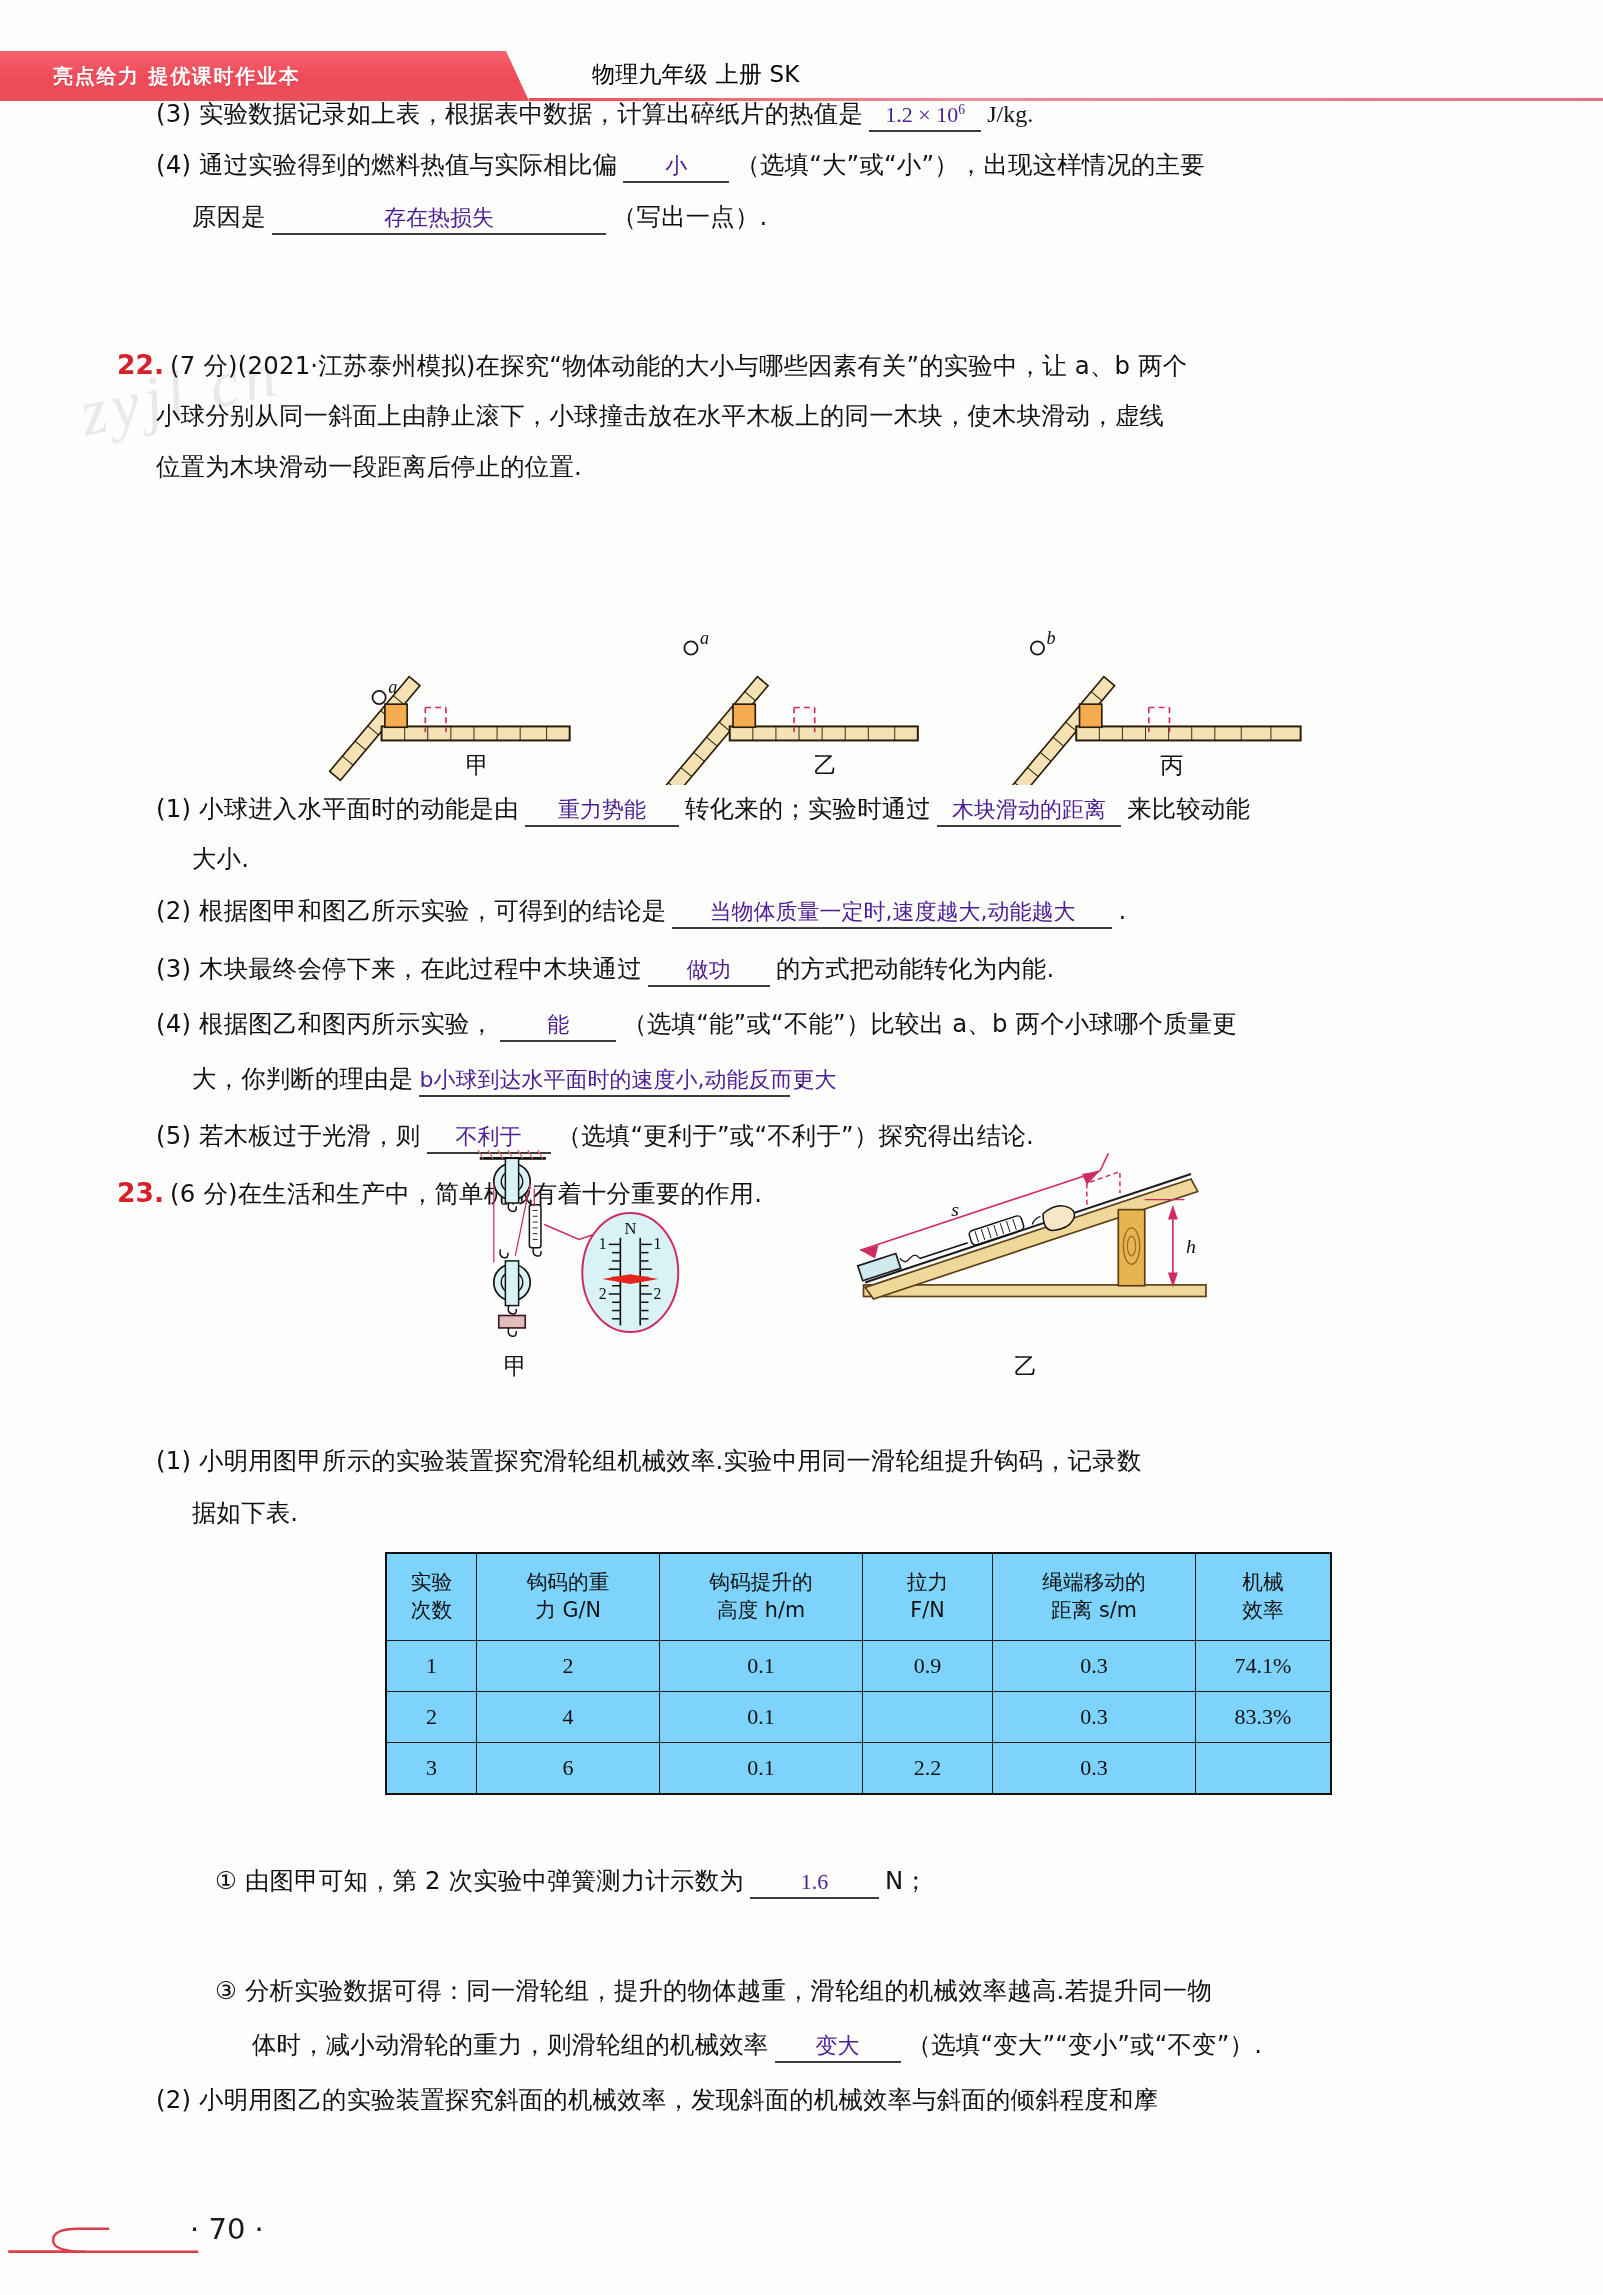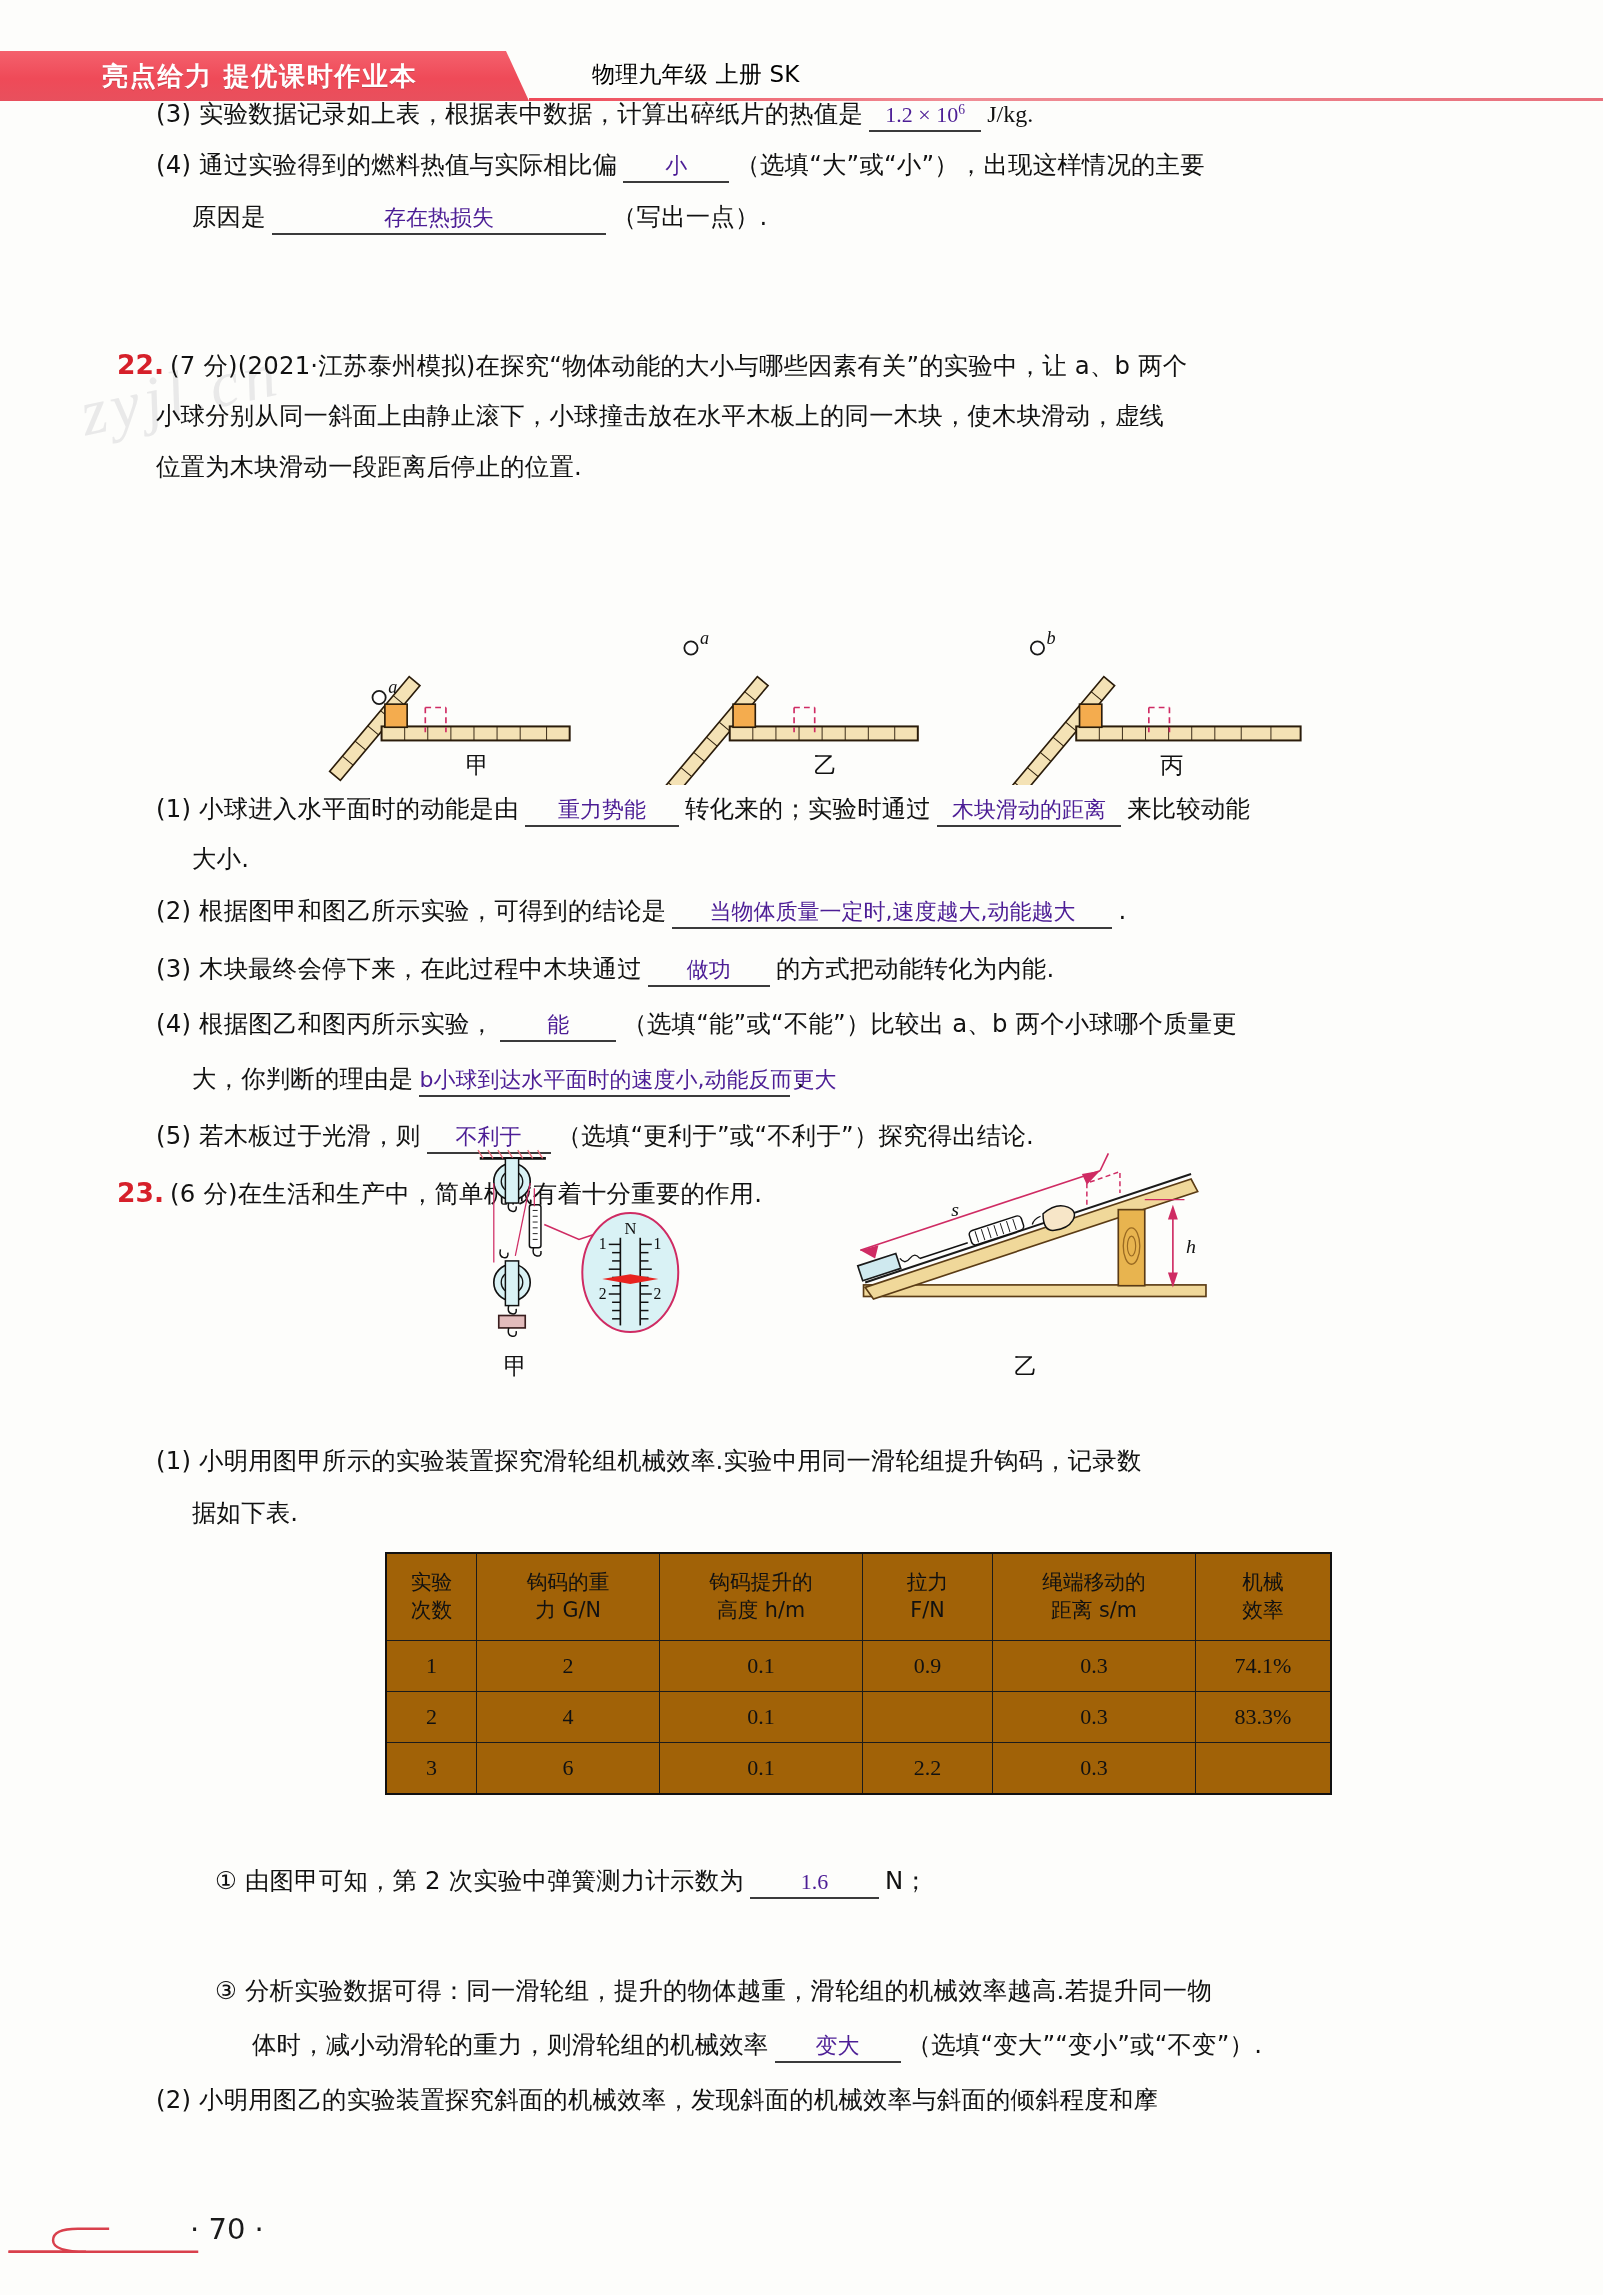--- a/index.html
+++ b/index.html
@@ -13,22 +13,22 @@
   
   .hdr{position:absolute;left:0;top:51px;width:1603px;height:50px;}
   .banner{
     position:absolute;left:0;top:0;width:529px;height:50px;
     background:linear-gradient(180deg,#f4616d 0%,#ef4a58 55%,#e8505d 100%);
     clip-path:polygon(0 0, 506px 0, 529px 50px, 0 50px);
     display:flex;align-items:center;
   }
   .banner-text{
     color:#fff;font-family:"DejaVu Sans","Liberation Sans",sans-serif;
-    font-weight:bold;font-size:26px;letter-spacing:1.7px;
-    margin-left:102px;white-space:nowrap;
+    font-weight:bold;font-size:20px;letter-spacing:1.7px;
+    margin-left:53px;white-space:nowrap;
     text-shadow:0 0.8px 0 rgba(0,0,0,.15);
   }
   .hdr-title{
     position:absolute;left:592px;top:8.3px;font-size:23px;
     font-family:"DejaVu Sans","Liberation Sans",sans-serif;
     letter-spacing:0.8px;color:#000000;white-space:nowrap;
   }
   .hdr-rule{
     position:absolute;left:529px;top:47px;width:1074px;height:2.5px;
     background:linear-gradient(90deg,#ef4a58 0%,#f08e96 40%,#e8707c 100%);
@@ -62,21 +62,21 @@
   .fig22{position:absolute;left:0;top:519px;width:1603px;height:165px;}
 
   
   .fig23{position:absolute;left:0;top:1140px;width:1603px;height:265px;}
 
   
   .tblwrap{position:absolute;left:385px;top:1552px;}
   table.data{
     border-collapse:collapse;
     font-family:"DejaVu Sans","Liberation Sans",sans-serif;
-    background:#a16207;
+    background:#7dd3fc;
   }
   table.data td{
     border:1.3px solid #1b1b1b;text-align:center;vertical-align:middle;
     font-size:20.7px;color:#111;padding:0;
   }
   table.data tr.head td{height:86px;line-height:1.35;font-size:20.7px;}
   table.data tr.row td{height:50px;font-family:"Liberation Serif",serif;font-size:22px;}
   table.data{border:2.5px solid #111;}
   .hd2{display:block;}
 

